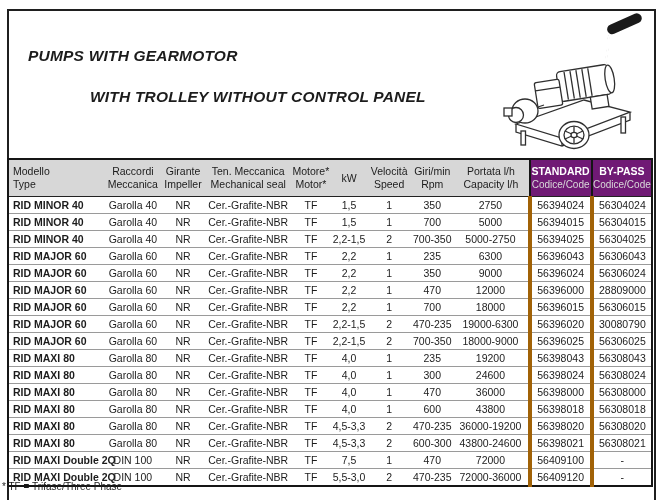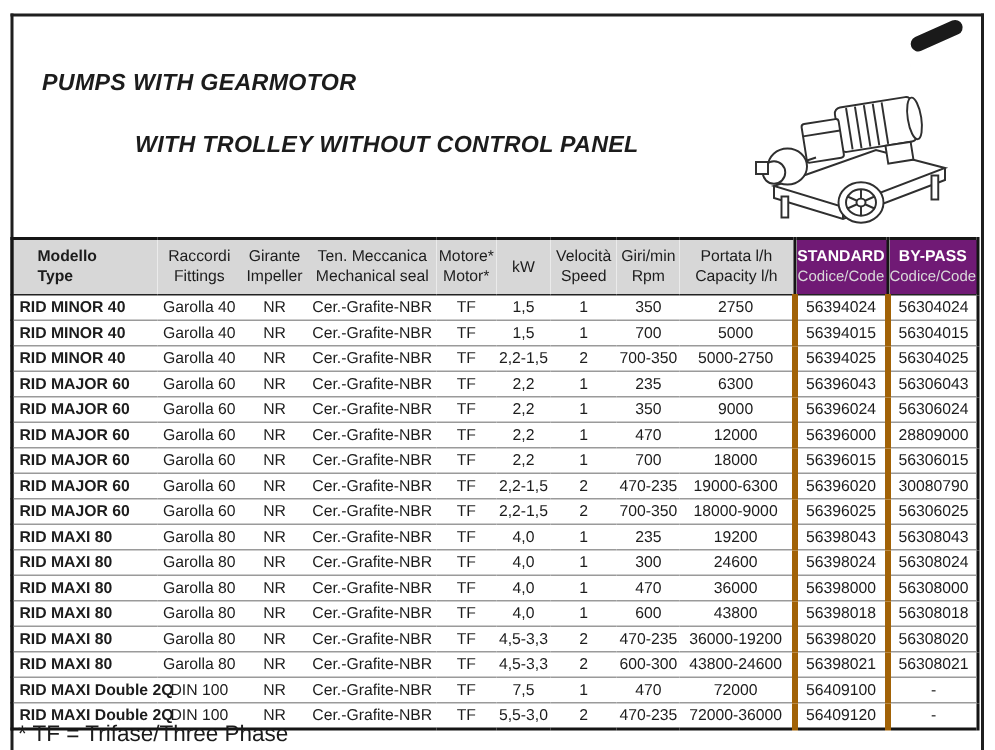--- a/index.html
+++ b/index.html
@@ -27,34 +27,34 @@
     border-collapse:collapse; table-layout:fixed;
     border:2px solid #151515;
     font-size:10.5px; line-height:1;
   }
   th {
     background:#d7d7d7; font-weight:400; padding:0; height:36px;
     vertical-align:middle; text-align:center; border-bottom:1px solid #222;
     overflow:hidden;
   }
   th .hl1, th .hl2 { line-height:13px; }
-  th.first { text-align:left; padding-left:16px;font-weight:bold; }
+  th.first { text-align:left; padding-left:4px; }
   th.dark {
     background:#701a75; color:#ffffff;
     border-left:2px solid #151515; border-right:2px solid #151515;
   }
   th.dark .hl1 { font-weight:700; }
   th.dark .hl2 { color:#d9d9d9; font-size:10px; }
   td {
     padding:0; height:16px; text-align:center; vertical-align:middle;
     border-top:1px solid #9a9a9a; overflow:visible; white-space:nowrap;
   }
   td.model { text-align:left; font-weight:700; padding-left:4px; }
   td.code { border-left:4px solid #a16207; border-right:2px solid #151515; }
-  .footnote { position:absolute; left:12px; top:481px; font-size:15px; }
+  .footnote { position:absolute; left:2px; top:481px; font-size:10px; }
   svg .ln { stroke:#2f2f2f; stroke-width:1.3; fill:none; }
   svg .wh { stroke:#2f2f2f; stroke-width:1.3; fill:#ffffff; }
 </style>
 </head>
 <body>
 
 <div class="screen">
   <div class="page-border"></div>
 
   <h1 class="title">PUMPS WITH GEARMOTOR</h1>
@@ -120,21 +120,21 @@
         <col style="width: 60px;">
       </colgroup>
     <thead>
         <tr>
           <th class=" first">
             <div class="hl1">Modello</div>
             <div class="hl2">Type</div>
           </th>
           <th class="">
             <div class="hl1">Raccordi</div>
-            <div class="hl2">Fittings</div>
+            <div class="hl2">Meccanica</div>
           </th>
           <th class="">
             <div class="hl1">Girante</div>
             <div class="hl2">Impeller</div>
           </th>
           <th class="">
             <div class="hl1">Ten. Meccanica</div>
             <div class="hl2">Mechanical seal</div>
           </th>
           <th class="">

